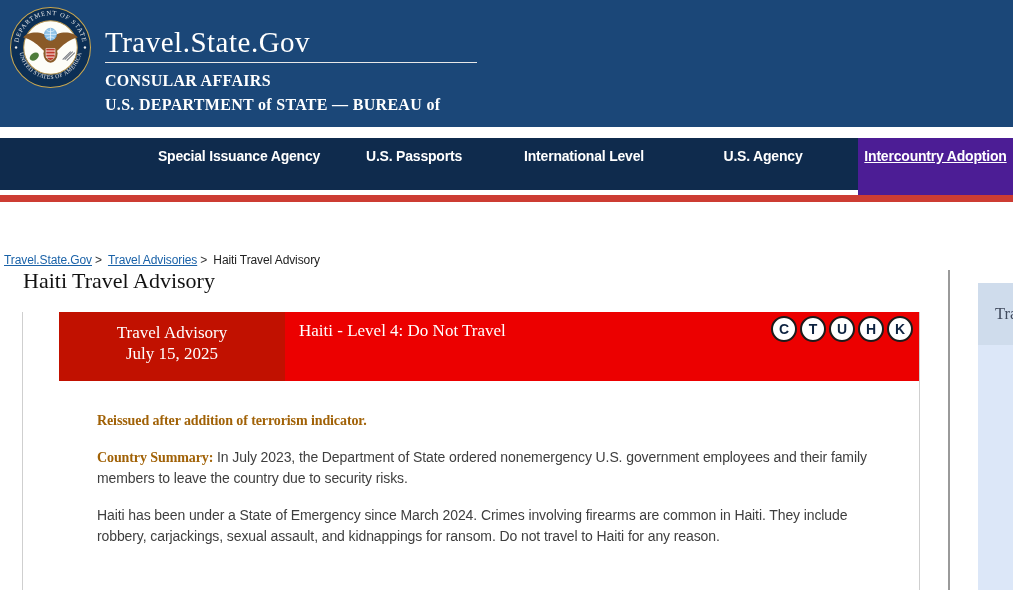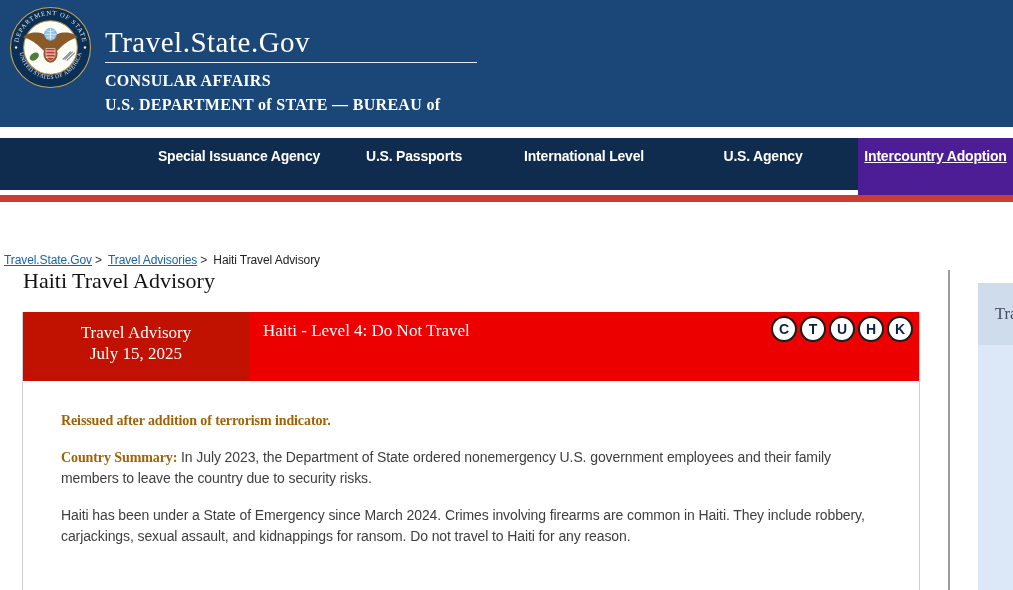--- a/index.html
+++ b/index.html
@@ -24,21 +24,21 @@
 
   
   .breadcrumb { position:absolute; left:4px; top:215px; font-size:12px; color:#222; letter-spacing:-0.1px;margin-top:38px; }
   .crumb-link { color:#1a62a8; text-decoration:underline; cursor:pointer; }
   .crumb-sep { color:#333; padding:0 3px; }
   .crumb-current { color:#222; }
 
   
   .page-title { position:absolute; left:23px; top:268px; font-family:"Liberation Serif","DejaVu Serif",serif; font-size:22px; font-weight:400; color:#121212; }
 
-  .content-box { position:absolute; left:22px; top:312px; width:898px; height:278px; background:#fff; border-left:1px solid #cfcfcf; border-right:1px solid #cfcfcf; }
+  .content-box { position:absolute; left:22px; top:312px; width:898px; height:278px; background:#fff; border-left:1px solid #cfcfcf; border-right:1px solid #cfcfcf;padding-left:36px; }
   .banner { display:flex; width:100%; height:69px; }
   .banner-left { width:226px; height:69px; background:#c11100; color:#fff; text-align:center;
                  font-family:"Liberation Serif","DejaVu Serif",serif; font-size:17px; padding-top:10px; line-height:21px; }
   .banner-right { flex:1; height:69px; background:#ec0000; position:relative;text-align:right; }
   .banner-headline { position:absolute; left:14px; top:9px; color:#fff; font-family:"Liberation Serif","DejaVu Serif",serif; font-size:17px; }
   .badges { position:absolute; right:6px; top:4px; display:flex; gap:3px; }
   .badge { width:26px; height:26px; border-radius:50%; background:#fff; border:2px solid #1b1b1b;
            display:flex; align-items:center; justify-content:center;
            font-size:14px; font-weight:700; color:#0d2240; cursor:pointer; }
 

